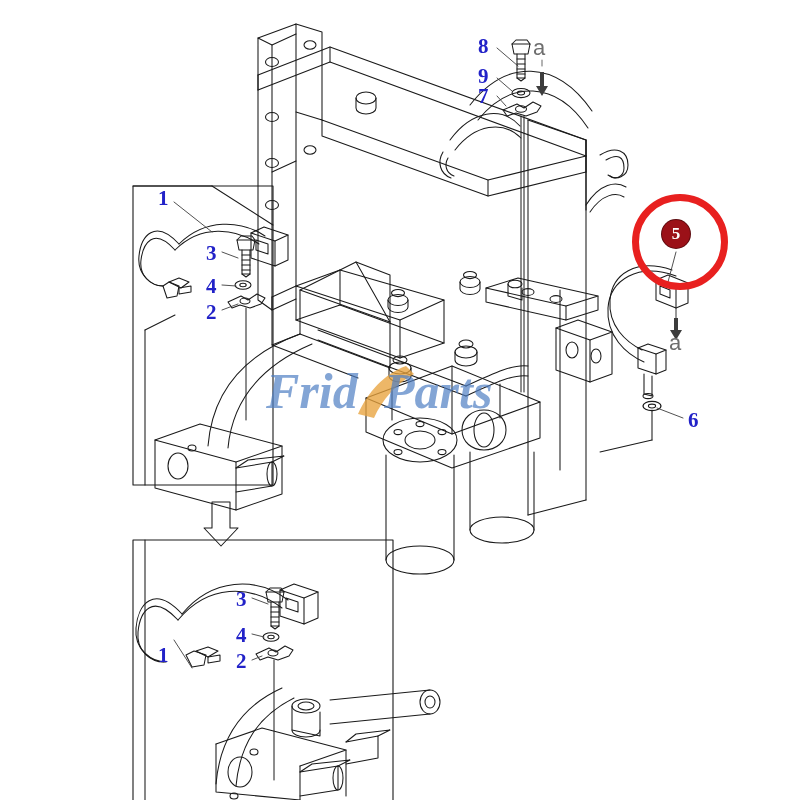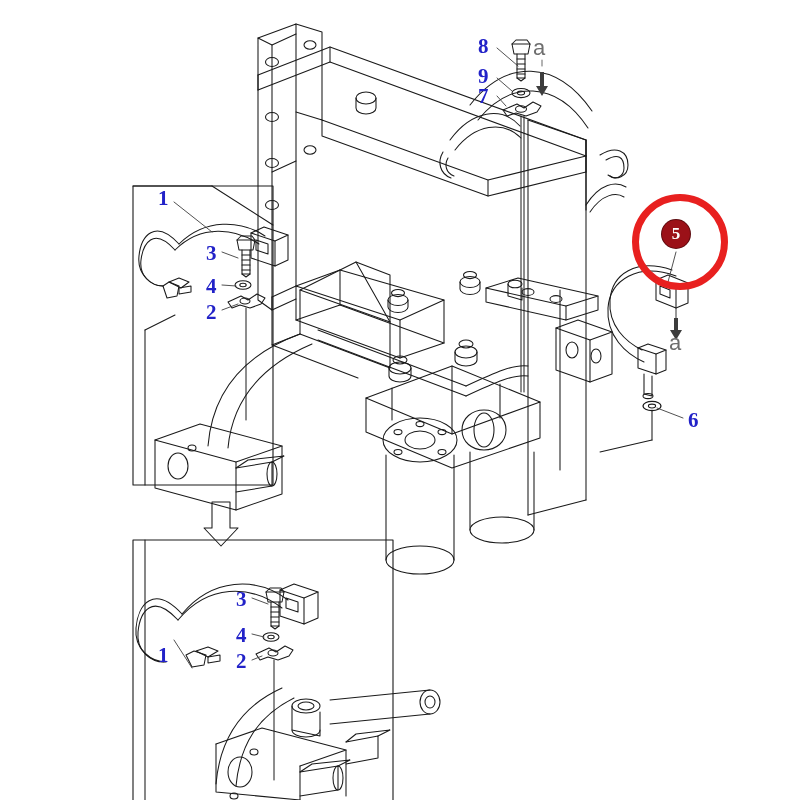--- a/index.html
+++ b/index.html
@@ -364,20 +364,27 @@
         <path d="M252 598 L268 604"></path>
         <path d="M252 634 L264 637"></path>
         <path d="M252 660 L262 656"></path>
         <path d="M174 640 L192 668"></path>
         <path d="M676 252 L668 282"></path>
       </g>
 
     </g>
   </svg>
 
+  <div id="watermark">
+    <svg viewBox="0 0 270 62" width="270" height="62">
+      <text x="0" y="48" font-family="Liberation Serif, serif" font-style="italic" font-weight="bold" font-size="50" fill="#4f7fc4" opacity="0.70" aria-label="Frid">Frid</text>
+      <path d="M92 54 C102 32 118 14 140 6 L148 14 C130 24 116 40 108 58 Z" fill="#e8a33d" opacity="0.78"></path>
+      <text x="118" y="48" font-family="Liberation Serif, serif" font-style="italic" font-weight="bold" font-size="50" fill="#4f7fc4" opacity="0.70" aria-label="Parts">Parts</text>
+    </svg>
+  </div>
 
   <div class="ring" style="left:632px;top:194px;width:96px;height:96px;"></div>
   <div class="badge" style="left:662px;top:220px;">5</div>
 
   <div class="callout" style="left:478px;top:36px;">8</div>
   <div class="callout" style="left:478px;top:66px;">9</div>
   <div class="callout" style="left:478px;top:86px;">7</div>
   <div class="callout" style="left:158px;top:188px;">1</div>
   <div class="callout" style="left:206px;top:243px;">3</div>
   <div class="callout" style="left:206px;top:276px;">4</div>

